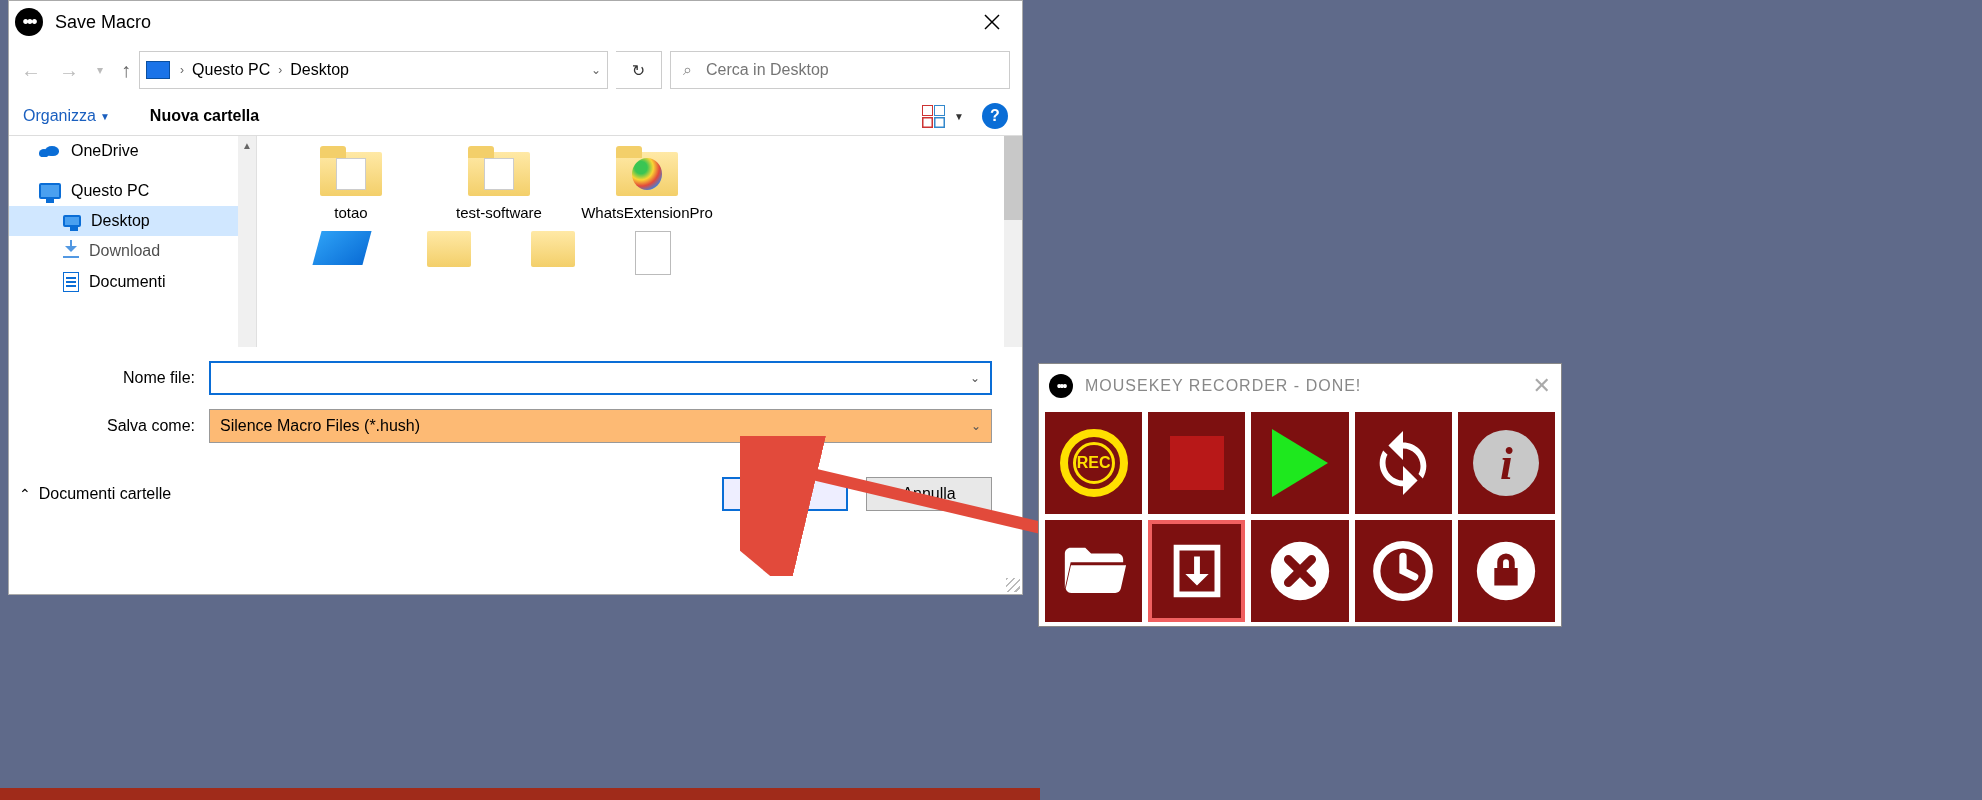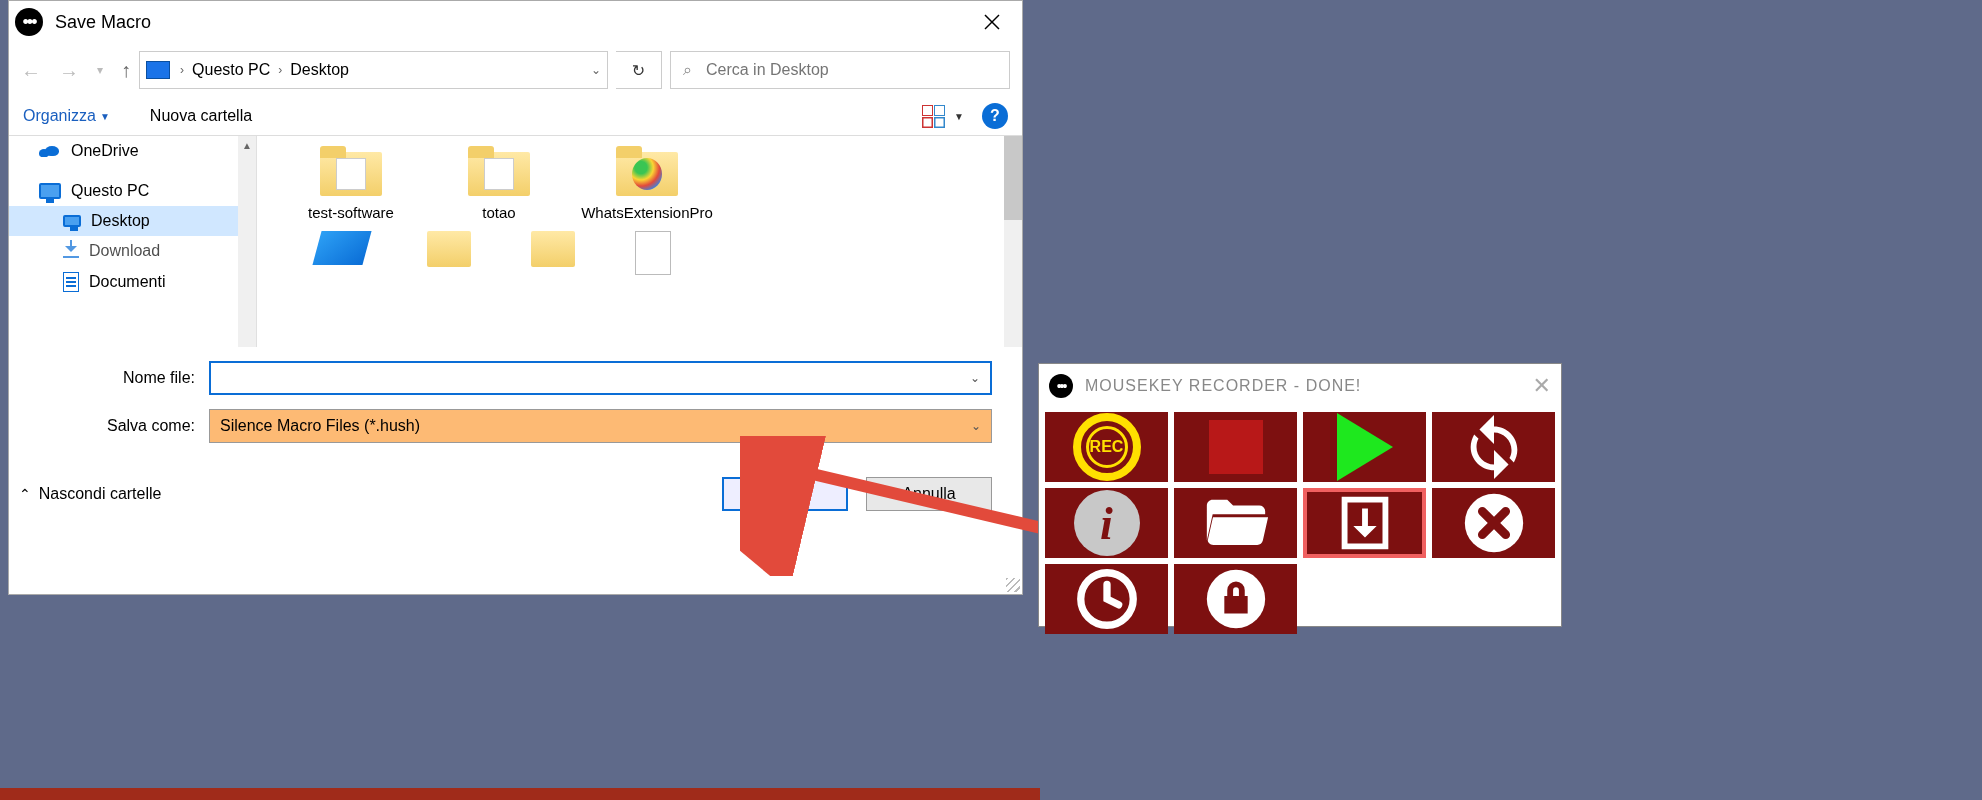--- a/index.html
+++ b/index.html
@@ -30,21 +30,21 @@
   .refresh-btn { width:46px; height:38px; border:1px solid #ccc; border-left:none; display:flex; align-items:center; justify-content:center; font-size:16px; color:#333;}
   .searchbox {
     width:340px; height:38px; border:1px solid #ccc; display:flex; align-items:center;
     padding:0 12px; color:#888; font-size:16px; gap:14px;
   }
   .searchbox input { border:none; outline:none; font-size:16px; flex:1; color:#333; }
 
   .toolbar-row { display:flex; align-items:center; padding:6px 14px; font-size:16px; }
   .toolbar-row .org { color:#1a5fbf; display:flex; align-items:center; gap:4px; }
   .toolbar-row .org .tri { font-size:10px; color:#1a5fbf; }
-  .toolbar-row .newf { margin-left:40px; color:#000; }
+  .toolbar-row .newf { margin-left:40px; color:#000;font-weight:bold; }
   .toolbar-row .spacer { flex:1; }
   .toolbar-row .viewbtn { display:flex; align-items:center; gap:10px; margin-right:18px; }
   .viewicon { width:22px; height:22px; position:relative; }
   .viewicon::before, .viewicon::after { content:""; position:absolute; }
   .viewicon::before { left:0; top:0; width:9px; height:9px; border:1.5px solid #c33; }
   .viewicon::after { left:12px; top:0; width:9px; height:9px; border:1.5px solid #38c; box-shadow:0 12px 0 -1.5px #fff, 0 12px 0 0 #38c, -12px 12px 0 -1.5px #fff, -12px 12px 0 0 #c33; }
   .help { width:26px; height:26px; border-radius:50%; background:#0a6dd6; color:#fff; display:flex; align-items:center; justify-content:center; font-weight:bold; font-size:16px; }
 
   .body-split { display:flex; height:212px; border-top:1px solid #ddd; }
   .navpane { width:248px; border-right:1px solid #e0e0e0; position:relative; }
@@ -102,21 +102,21 @@
   
   .arrow-anno { position:absolute; left:740px; top:436px; width:430px; height:140px; pointer-events:none; }
 
   
   .recorder { position:absolute; right:420px; top:363px; width:524px; height:264px; background:#fff; border:1px solid #888; }
   .rec-titlebar { display:flex; align-items:center; height:44px; padding:0 10px; color:#888; font-size:16px; }
   .rec-titlebar .ricon { width:24px; height:24px; border-radius:50%; background:#000; margin-right:12px; display:flex; align-items:center; justify-content:center; }
   .rec-titlebar .ricon span { color:#fff; font-size:14px; letter-spacing:-2px; }
   .rec-titlebar .rtitle { flex:1; letter-spacing:1px; }
   .rec-titlebar .rclose { font-size:22px; color:#aaa; }
-  .rec-grid { display:grid; grid-template-columns:repeat(4,1fr); grid-template-rows:repeat(2,1fr); gap:6px; padding:4px 6px; height:218px; }
+  .rec-grid { display:grid; grid-template-columns:repeat(5,1fr); grid-template-rows:repeat(2,1fr); gap:6px; padding:4px 6px; height:218px; }
   .rec-btn { background:#7d1010; display:flex; align-items:center; justify-content:center; position:relative; }
   .rec-btn.highlight { outline:4px solid #f06060; outline-offset:-4px; }
   .rec-btn .recsym { width:68px; height:68px; border-radius:50%; border:8px solid #ffe000; display:flex; align-items:center; justify-content:center; color:#ffe000; font-weight:bold; font-size:16px; }
   .rec-btn .recsym .dot { width:42px; height:42px; border-radius:50%; border:3px solid #ffe000; display:flex; align-items:center; justify-content:center; }
   .rec-btn .square { width:54px; height:54px; background:#b81818; }
   .rec-btn .play { width:0; height:0; border-left:56px solid #1ee81e; border-top:34px solid transparent; border-bottom:34px solid transparent; }
   .rec-btn svg { width:70px; height:70px; fill:#fff; }
   .rec-btn .circle-i { width:66px; height:66px; border-radius:50%; background:#c8c8c8; display:flex; align-items:center; justify-content:center; color:#7d1010; font-size:46px; font-style:italic; font-family:Georgia,serif; font-weight:bold; }
 
   
@@ -202,27 +202,27 @@
         <div class="sbar-arrow">▲</div>
       </div>
     </div>
 
     <div class="filepane">
       <div class="file-grid">
         <div class="file-item">
           <div class="folder-icon">
               <div class="inner"></div>
             </div>
-          <span>test-software</span>
+          <span>totao</span>
         </div>
         <div class="file-item">
           <div class="folder-icon">
               <div class="inner"></div>
             </div>
-          <span>totao</span>
+          <span>test-software</span>
         </div>
         <div class="file-item">
           <div class="folder-icon whats">
               <div class="inner"></div>
             </div>
           <span>WhatsExtensionPro</span>
         </div>
       </div>
       <div class="file-row2">
         <div class="blueicon"></div>
@@ -248,21 +248,21 @@
       <div class="combo grey">
         <span>Silence Macro Files (*.hush)</span>
         <span class="dd">⌄</span>
       </div>
     </div>
   </div>
 
   <div class="button-row">
     <div class="toggle">
       <span class="caret">⌃</span>
-      <span>Nascondi cartelle</span>
+      <span>Documenti cartelle</span>
     </div>
     <div class="spacer"></div>
     <button class="primary">Salva</button>
     <button>Annulla</button>
   </div>
 
   <div class="resize-grip"></div>
 </div>
 
 <svg class="arrow-anno" viewBox="0 0 430 140">

